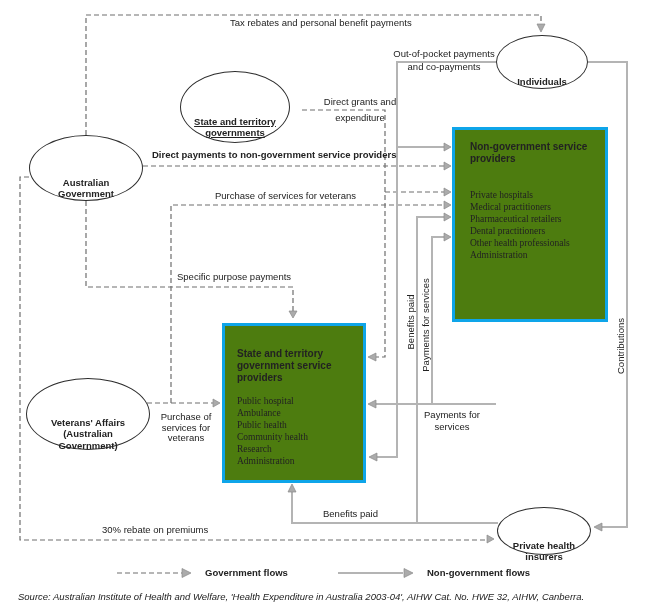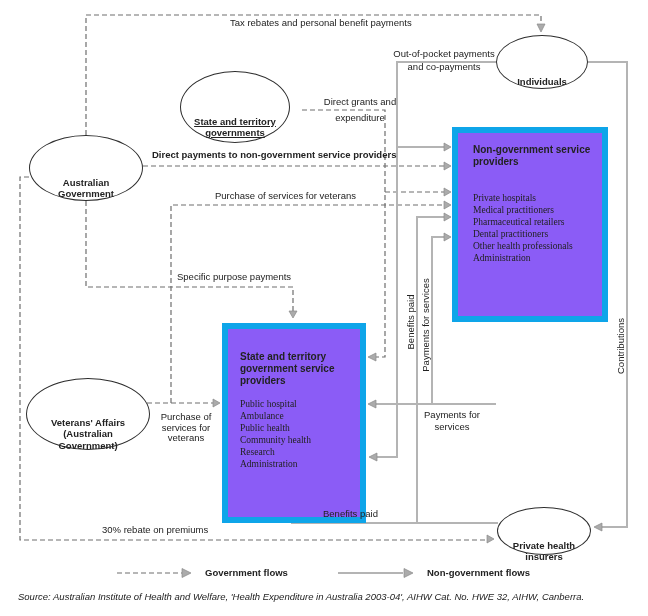--- a/index.html
+++ b/index.html
@@ -8,21 +8,21 @@
     font-family:"Liberation Sans","DejaVu Sans",sans-serif;color:#222;overflow:hidden;
   }
   .stage svg{position:absolute;left:0;top:0;}
   .node{
     position:absolute;border:1px solid #2e2e2e;border-radius:50%;background:#fff;
     display:flex;align-items:center;justify-content:center;text-align:center;
     font-weight:bold;font-size:9.5px;line-height:11.5px;box-sizing:border-box;
   }
   .node span{display:block;margin-top:40px;}
   .pbox{
-    position:absolute;border:6px solid #0ea5e9;background:#8b5cf6;box-sizing:border-box;
+    position:absolute;border:3px solid #0ea5e9;background:#4d7c0f;box-sizing:border-box;
   }
   .pbox .ptitle{font-weight:bold;font-size:10px;line-height:12px;}
   .pbox .pitems{font-size:9.5px;line-height:12px;}
   .pbox .pitems div{white-space:normal;font-family:Liberation Serif, serif;}
   .flabel{position:absolute;font-size:9.5px;line-height:11px;white-space:nowrap;}
   .flabel.wrap{white-space:normal;}
   .flabel.ctr{text-align:center;transform:translateX(-50%);}
   .vlabel{
     position:absolute;font-size:9.5px;white-space:nowrap;
     transform:translate(-50%,-50%) rotate(-90deg);
@@ -102,21 +102,21 @@
     <div class="pitems" style="margin-top:24px;width:132px;">
       <div>Private hospitals</div>
       <div>Medical practitioners</div>
       <div>Pharmaceutical retailers</div>
       <div>Dental practitioners</div>
       <div>Other health professionals</div>
       <div>Administration</div>
     </div>
   </div>
 
-  <div class="pbox" style="left:222px;top:323px;width:144px;height:200px;padding:22px 0 0 12px;">
+  <div class="pbox" style="left:222px;top:323px;width:144px;height:160px;padding:22px 0 0 12px;">
     <div class="ptitle" style="width:104px;">State and territory government service providers</div>
     <div class="pitems" style="margin-top:11px;width:120px;">
       <div>Public hospital</div>
       <div>Ambulance</div>
       <div>Public health</div>
       <div>Community health</div>
       <div>Research</div>
       <div>Administration</div>
     </div>
   </div>

